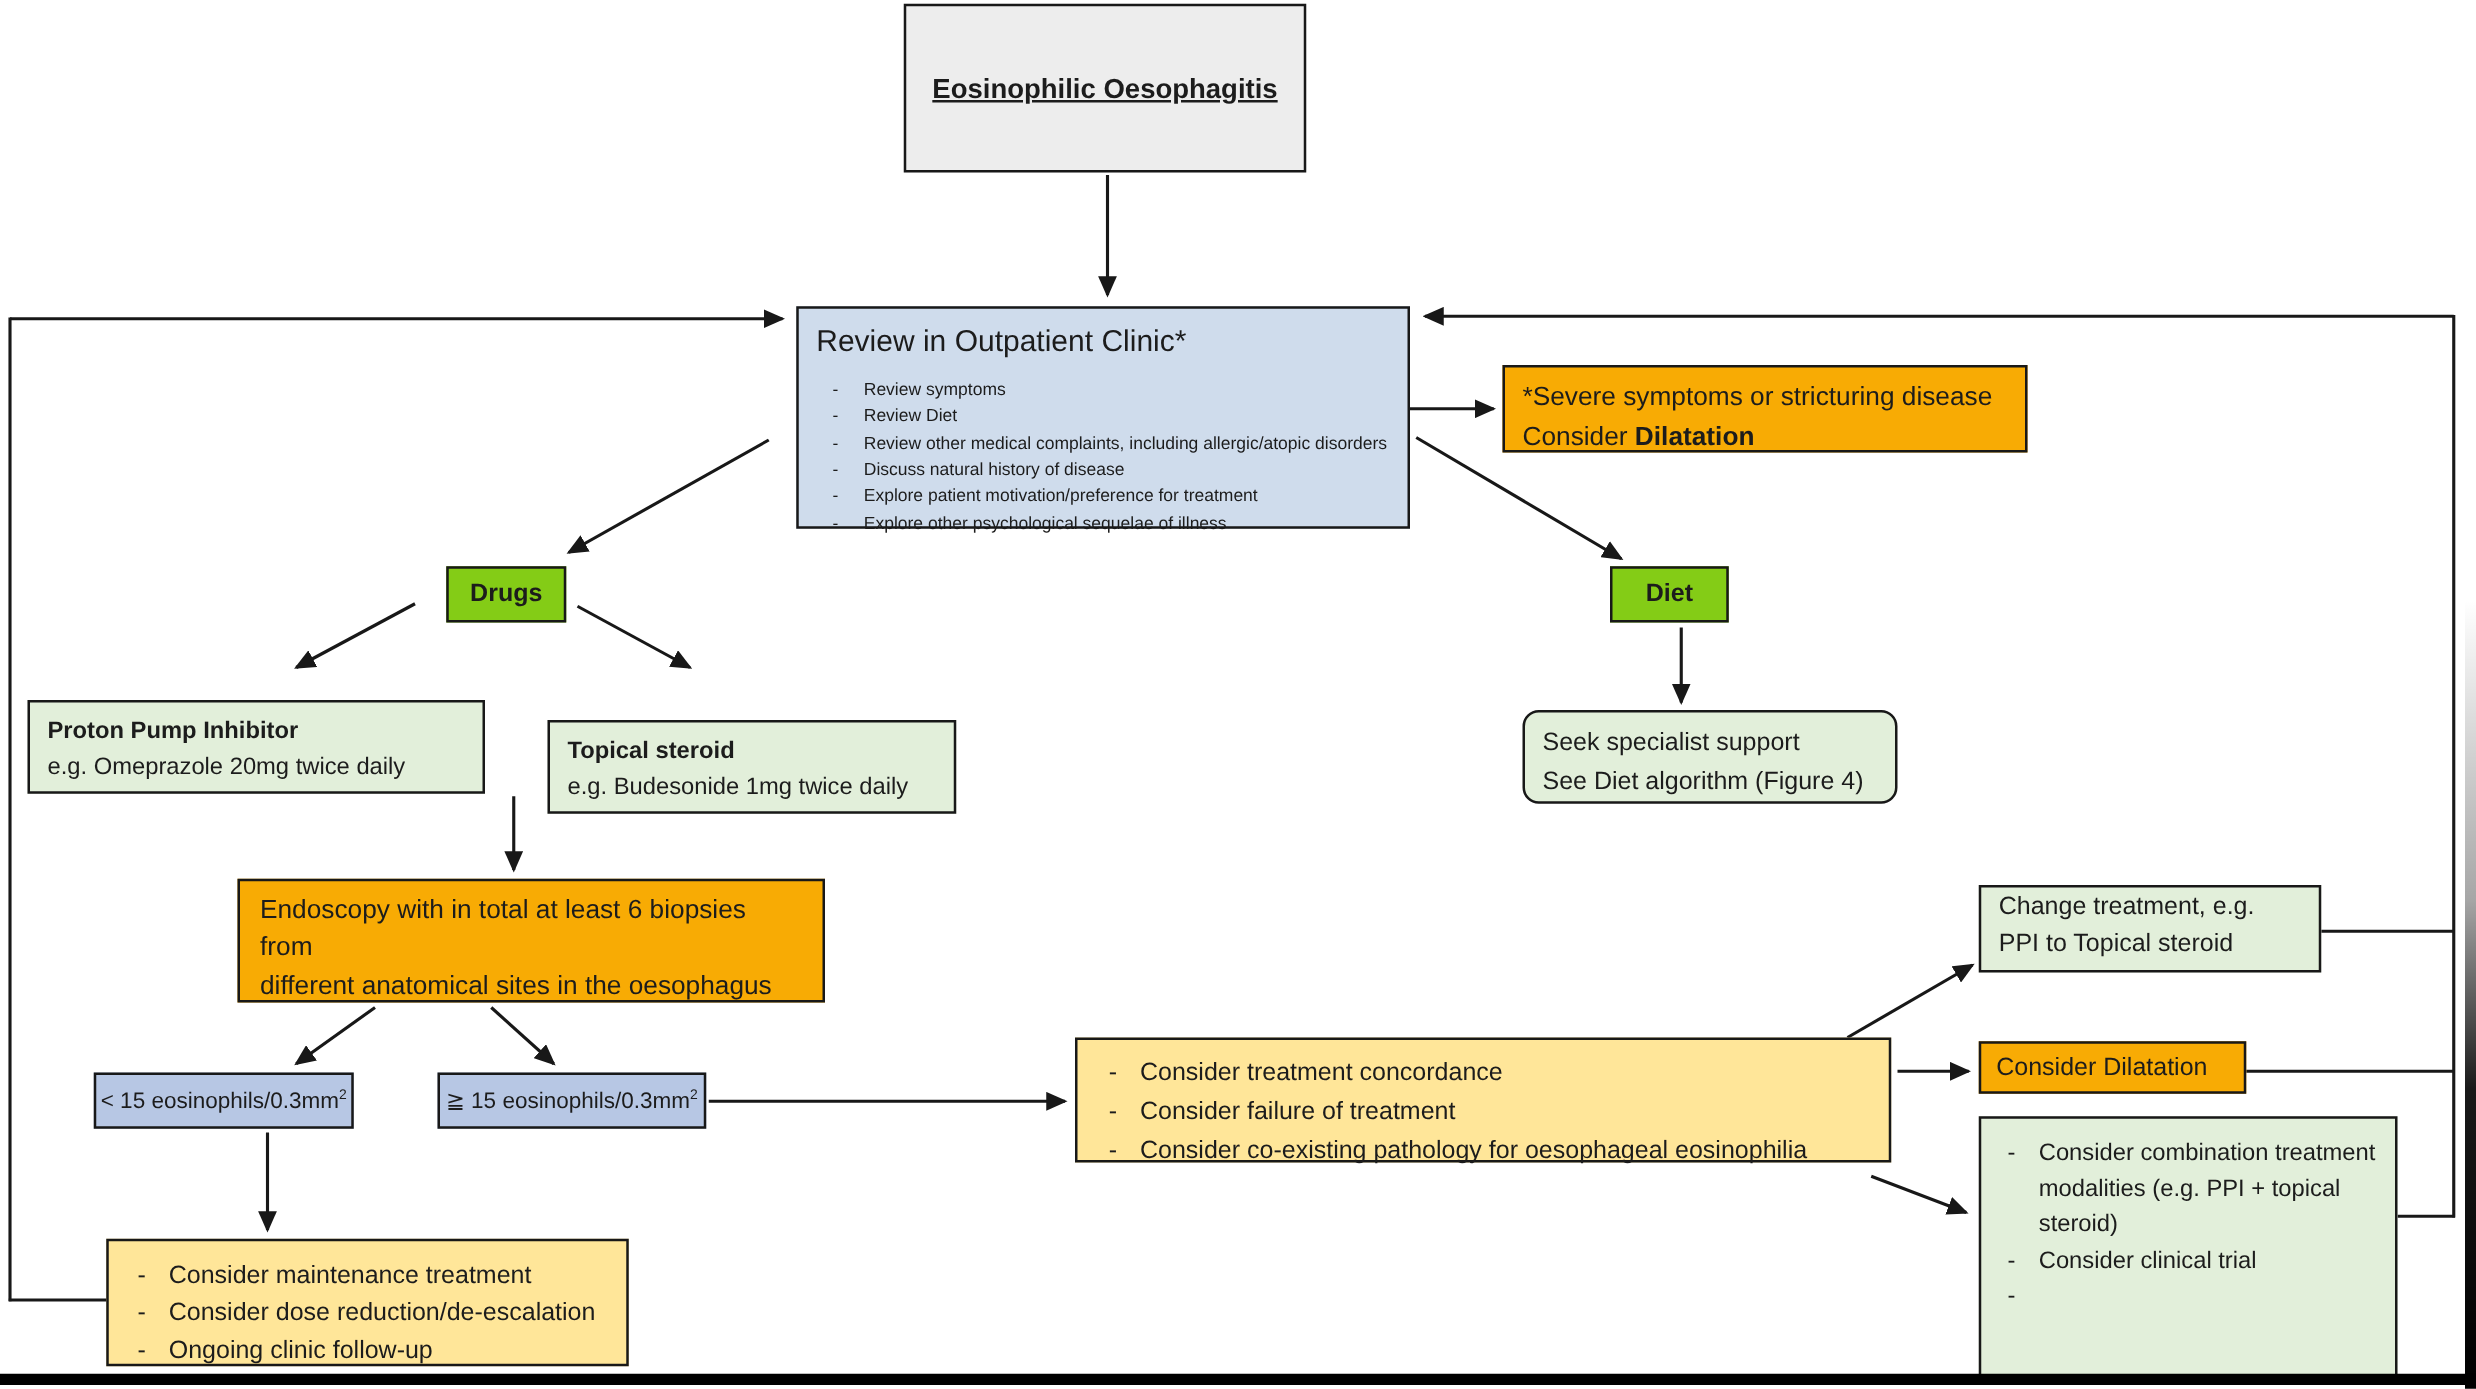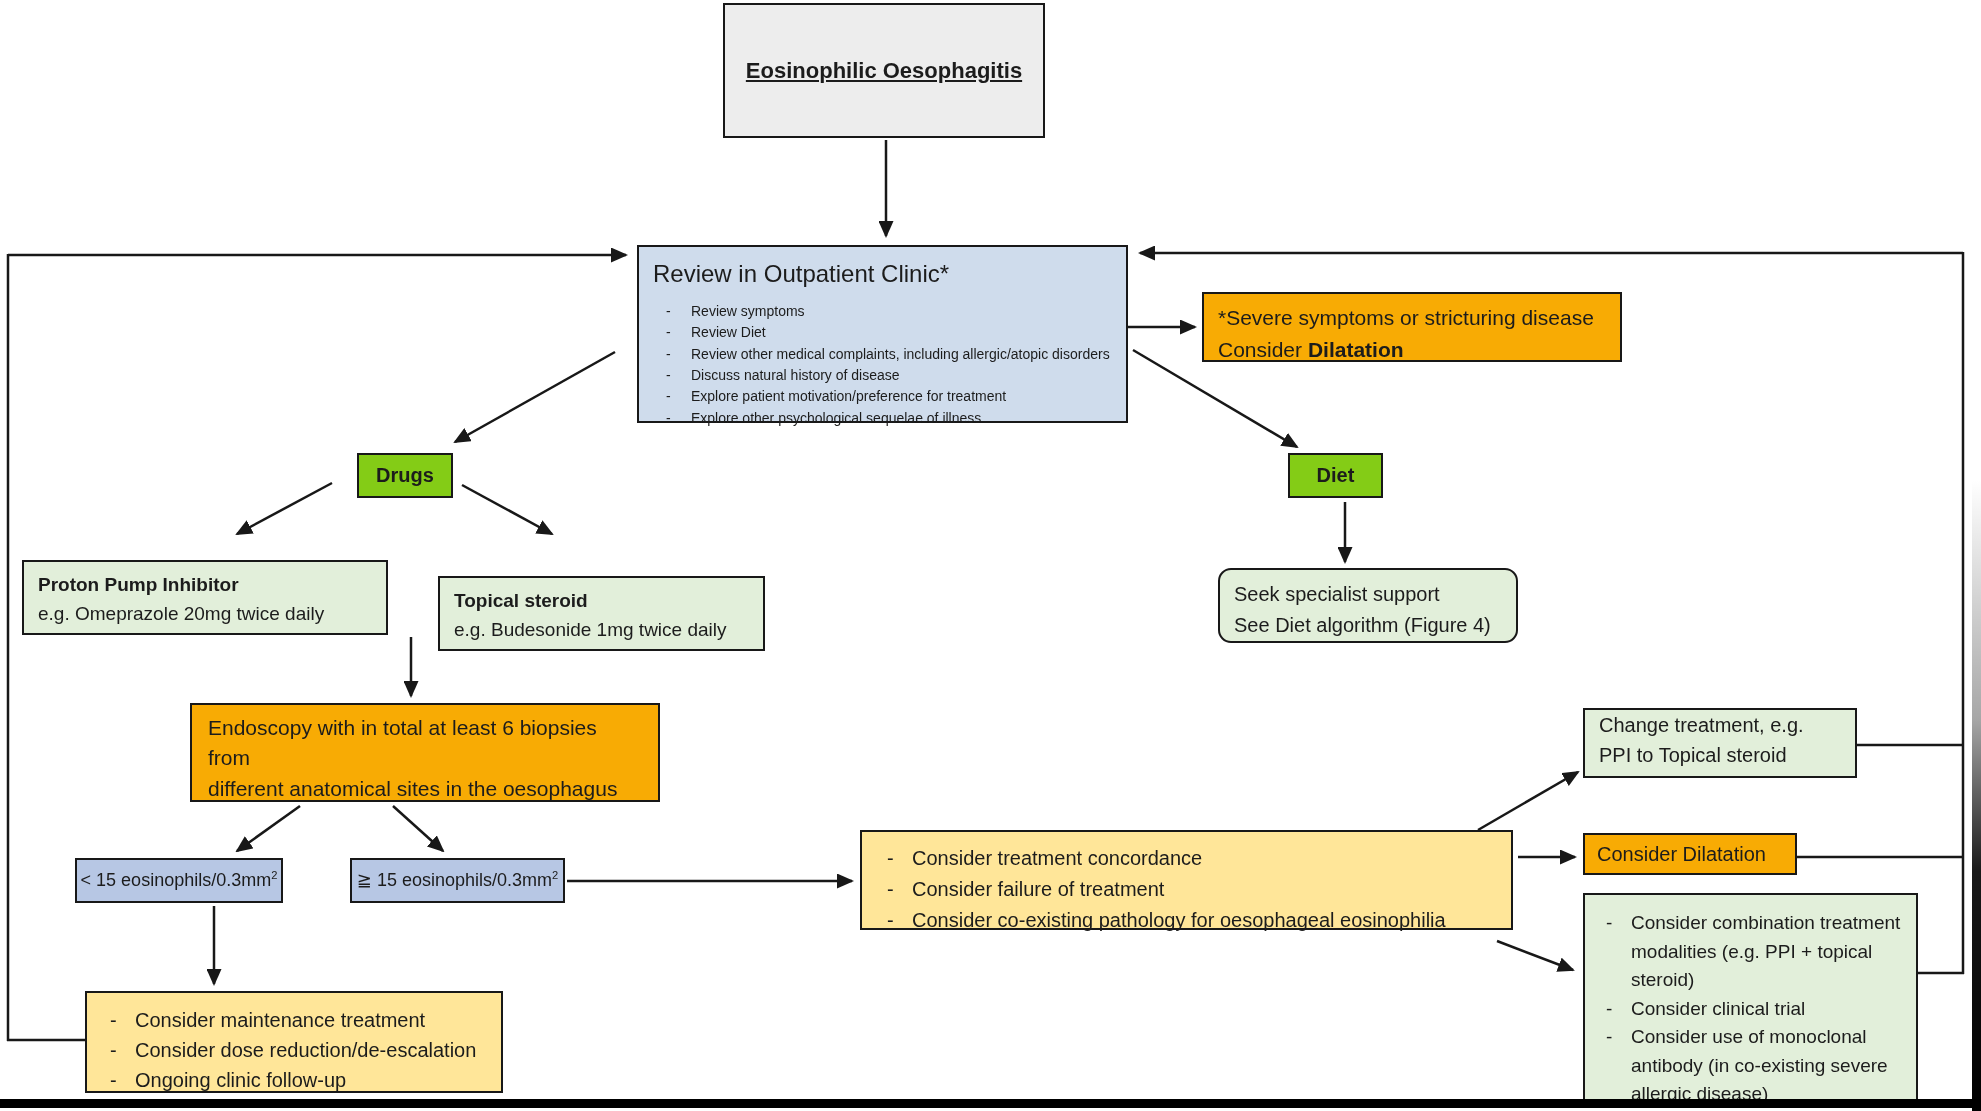--- a/index.html
+++ b/index.html
@@ -181,21 +181,20 @@
     <div class="b-row">
         <span class="b-dash">-</span>
         <span class="b-text">Consider combination treatment modalities (e.g. PPI + topical steroid)</span>
       </div>
     <div class="b-row">
         <span class="b-dash">-</span>
         <span class="b-text">Consider clinical trial</span>
       </div>
     <div class="b-row">
         <span class="b-dash">-</span>
-        <span class="b-text">Consider use of monoclonal antibody (in co-existing severe allergic disease)</span>
       </div>
   </div>
 
   <div class="node fill-yellow" style="left:85px;top:991px;width:418px;height:102px;padding:12px 10px;font-size:20px;line-height:1.5;">
     <div class="b-row">
         <span class="b-dash">-</span>
         <span class="b-text">Consider maintenance treatment</span>
       </div>
     <div class="b-row">
         <span class="b-dash">-</span>

